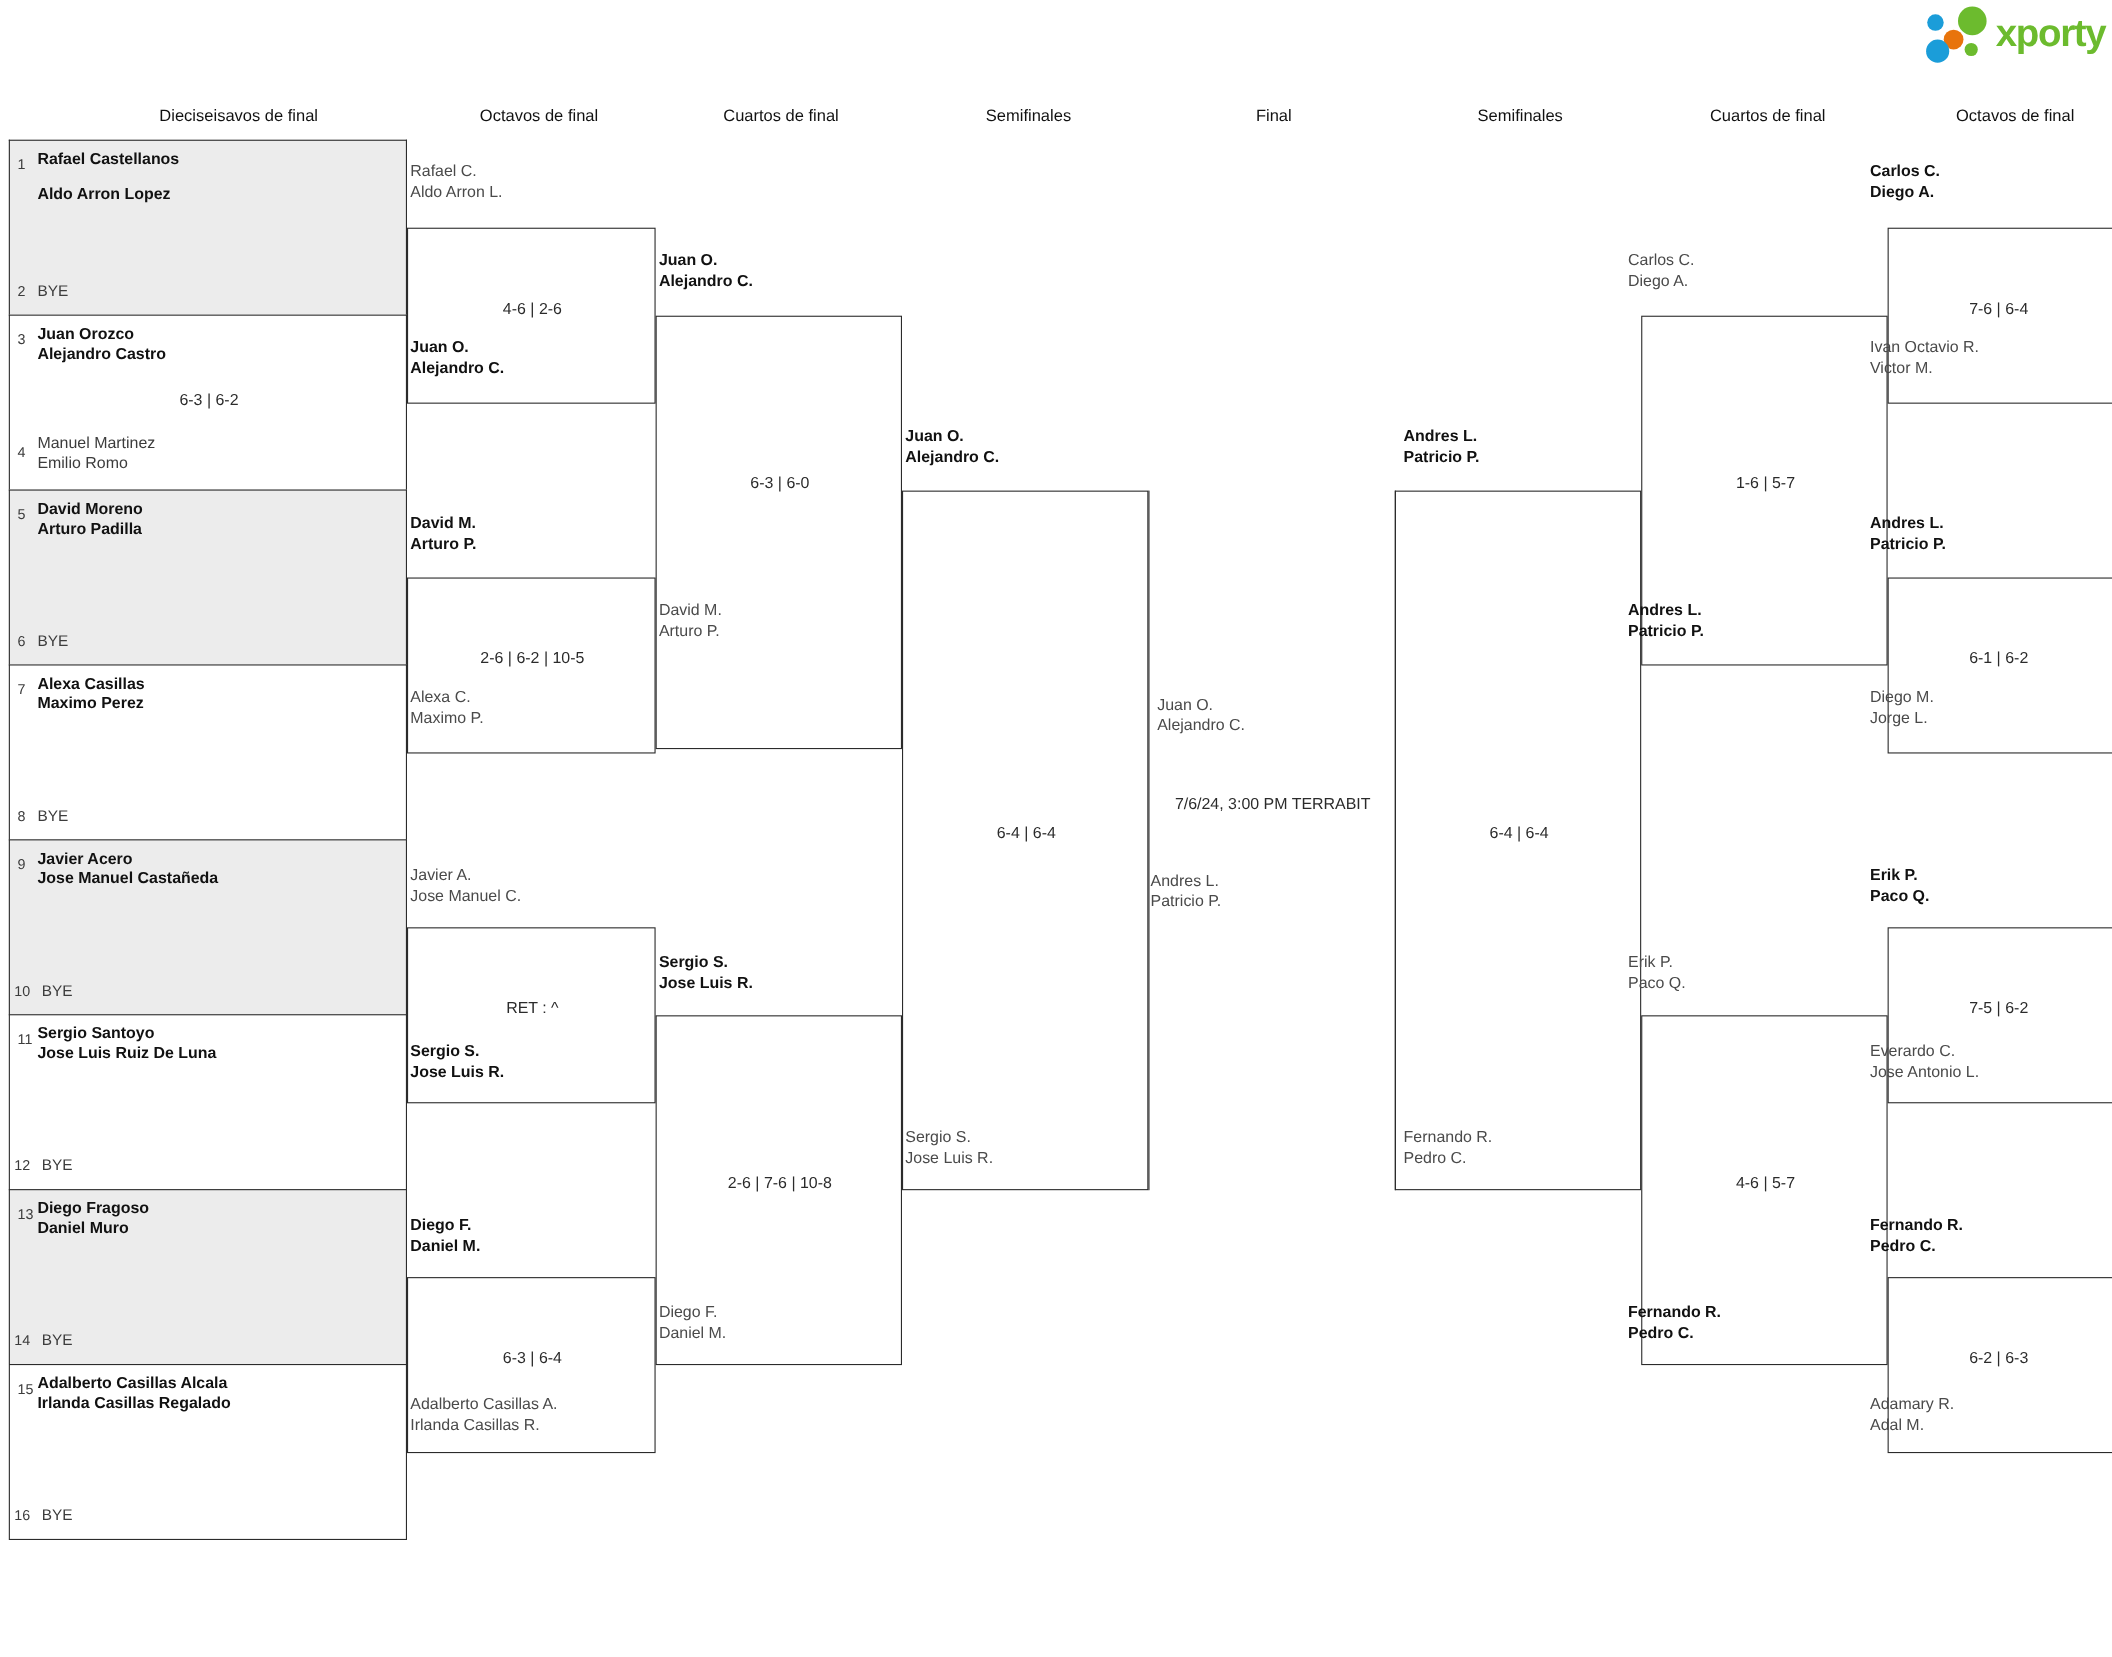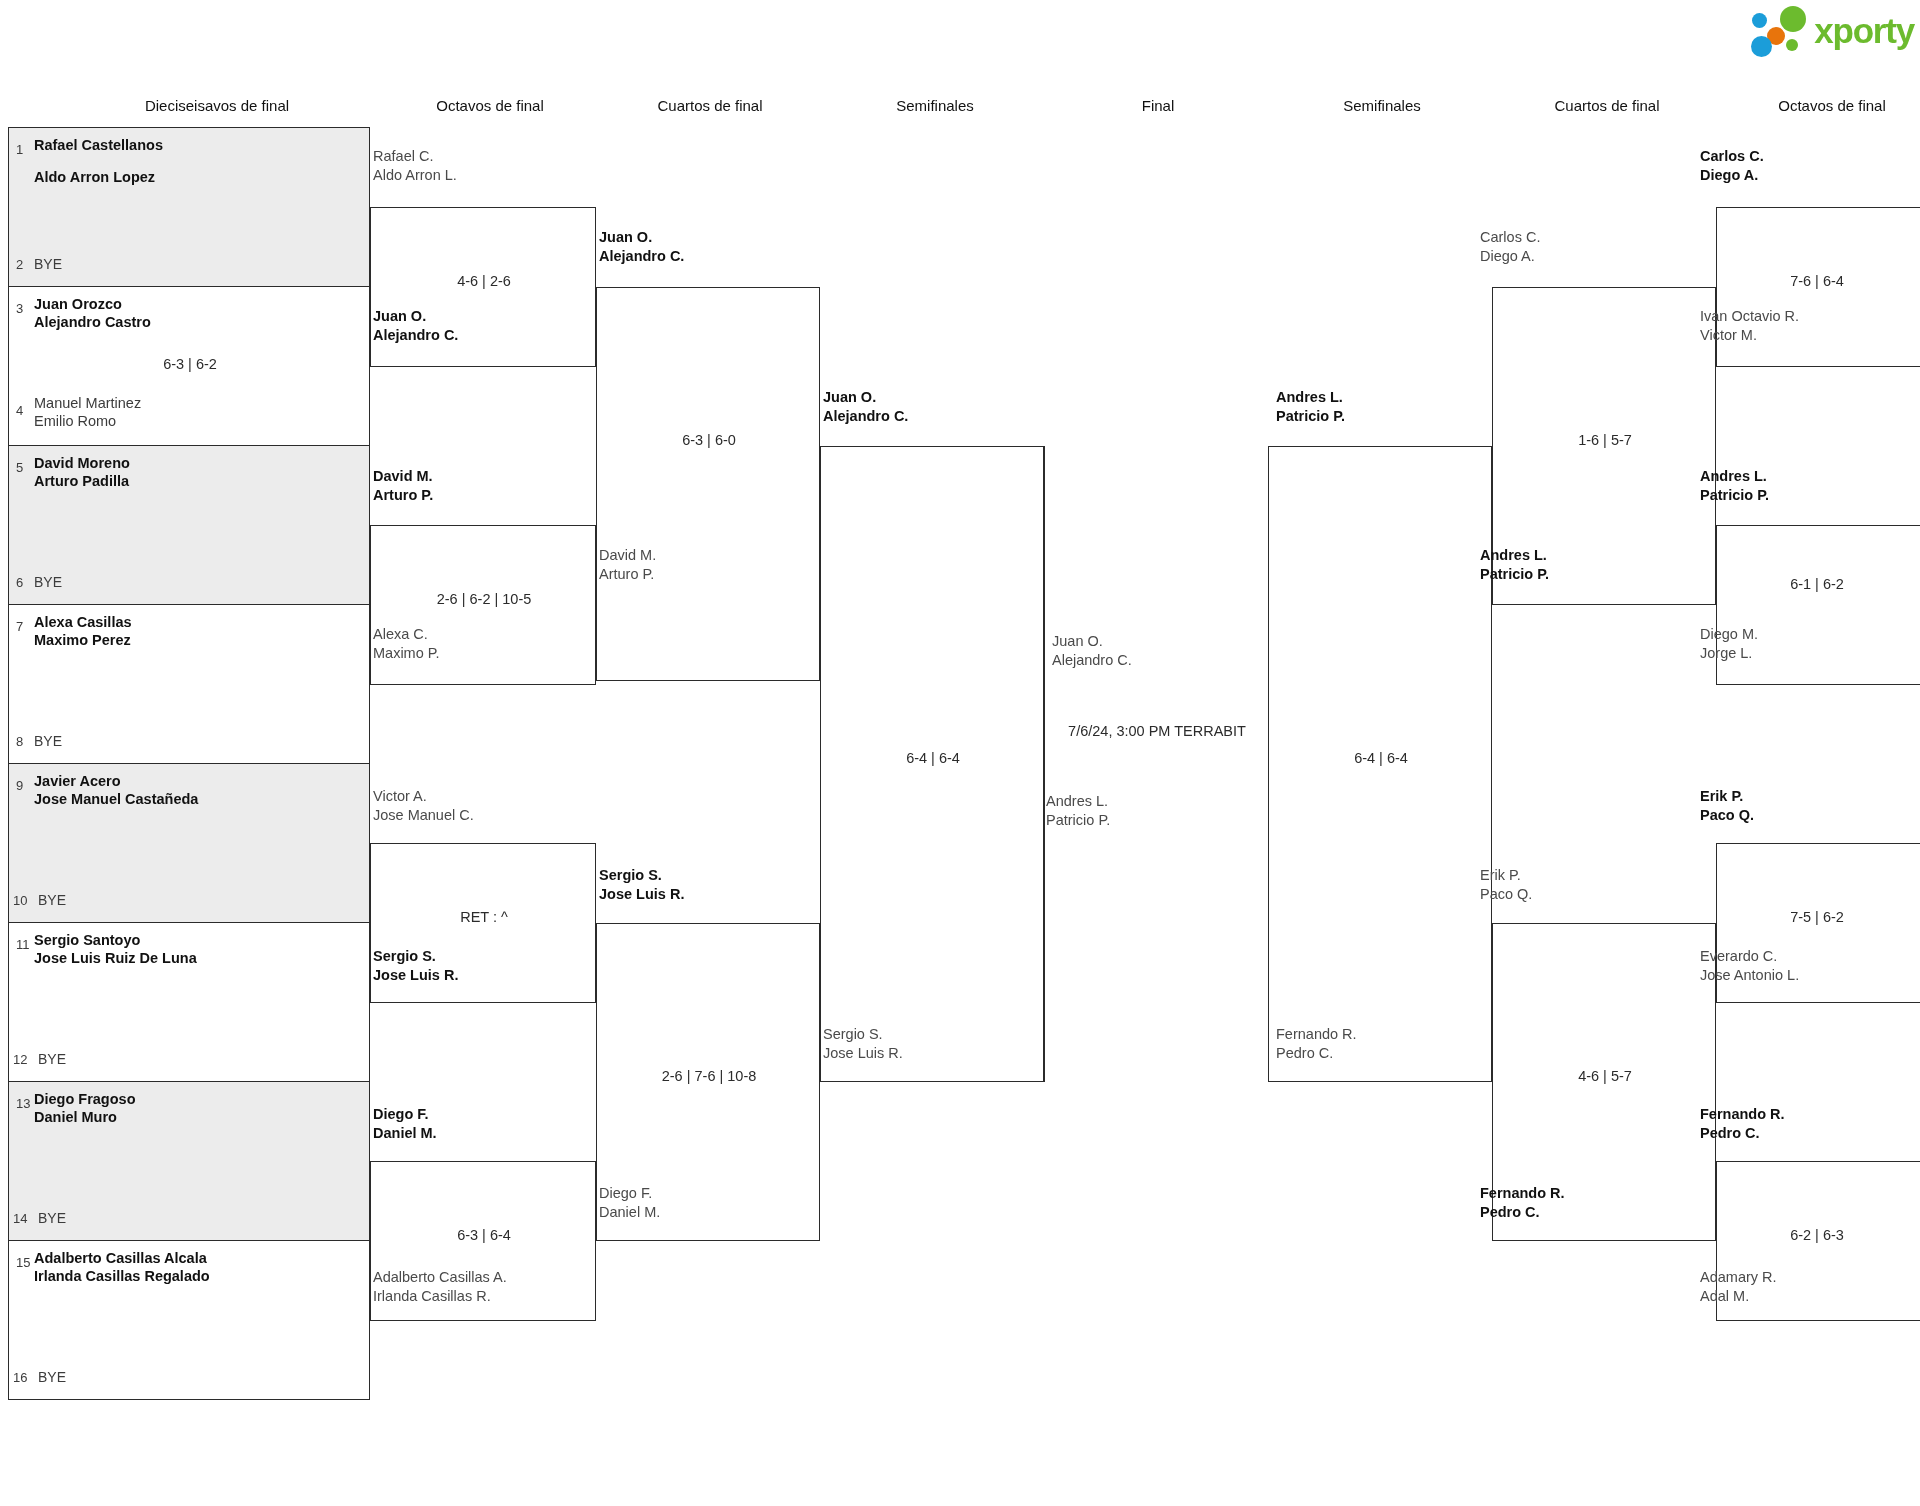--- a/index.html
+++ b/index.html
@@ -247,21 +247,21 @@
   <span class="score" style="left:0; top:64px; width:226px;">2-6 | 6-2 | 10-5</span>
 </div>
 <span class="team win" style="left:373px; top:467px;">David M.</span>
 <span class="team win" style="left:373px; top:486px;">Arturo P.</span>
 <span class="team lose" style="left:373px; top:625px;">Alexa C.</span>
 <span class="team lose" style="left:373px; top:644px;">Maximo P.</span>
 
 <div class="box" style="left:370px; top:843px; width:226px; height:160px;">
   <span class="score" style="left:0; top:64px; width:226px;">RET : ^</span>
 </div>
-<span class="team lose" style="left:373px; top:787px;">Victor A.</span>
+<span class="team lose" style="left:373px; top:787px;">Javier A.</span>
 <span class="team lose" style="left:373px; top:806px;">Jose Manuel C.</span>
 <span class="team win" style="left:373px; top:947px;">Sergio S.</span>
 <span class="team win" style="left:373px; top:966px;">Jose Luis R.</span>
 
 <div class="box" style="left:370px; top:1161px; width:226px; height:160px;">
   <span class="score" style="left:0; top:64px; width:226px;">6-3 | 6-4</span>
 </div>
 <span class="team win" style="left:373px; top:1105px;">Diego F.</span>
 <span class="team win" style="left:373px; top:1124px;">Daniel M.</span>
 <span class="team lose" style="left:373px; top:1268px;">Adalberto Casillas A.</span>
@@ -325,21 +325,21 @@
 
 <div class="box" style="left:1716px; top:207px; width:226px; height:160px;">
   <span class="score" style="left:0; top:64px; width:200px;">7-6 | 6-4</span>
 </div>
 <span class="team win ralign" style="left:1700px; top:147px; width:212px;">Carlos C.</span>
 <span class="team win ralign" style="left:1700px; top:166px; width:212px;">Diego A.</span>
 <span class="team lose ralign" style="left:1700px; top:307px; width:212px;">Ivan Octavio R.</span>
 <span class="team lose ralign" style="left:1700px; top:326px; width:212px;">Victor M.</span>
 
 <div class="box" style="left:1716px; top:525px; width:226px; height:160px;">
-  <span class="score" style="left:0; top:49px; width:200px;">6-1 | 6-2</span>
+  <span class="score" style="left:0; top:64px; width:200px;">6-1 | 6-2</span>
 </div>
 <span class="team win ralign" style="left:1700px; top:467px; width:212px;">Andres L.</span>
 <span class="team win ralign" style="left:1700px; top:486px; width:212px;">Patricio P.</span>
 <span class="team lose ralign" style="left:1700px; top:625px; width:212px;">Diego M.</span>
 <span class="team lose ralign" style="left:1700px; top:644px; width:212px;">Jorge L.</span>
 
 <div class="box" style="left:1716px; top:843px; width:226px; height:160px;">
   <span class="score" style="left:0; top:64px; width:200px;">7-5 | 6-2</span>
 </div>
 <span class="team win ralign" style="left:1700px; top:787px; width:212px;">Erik P.</span>

